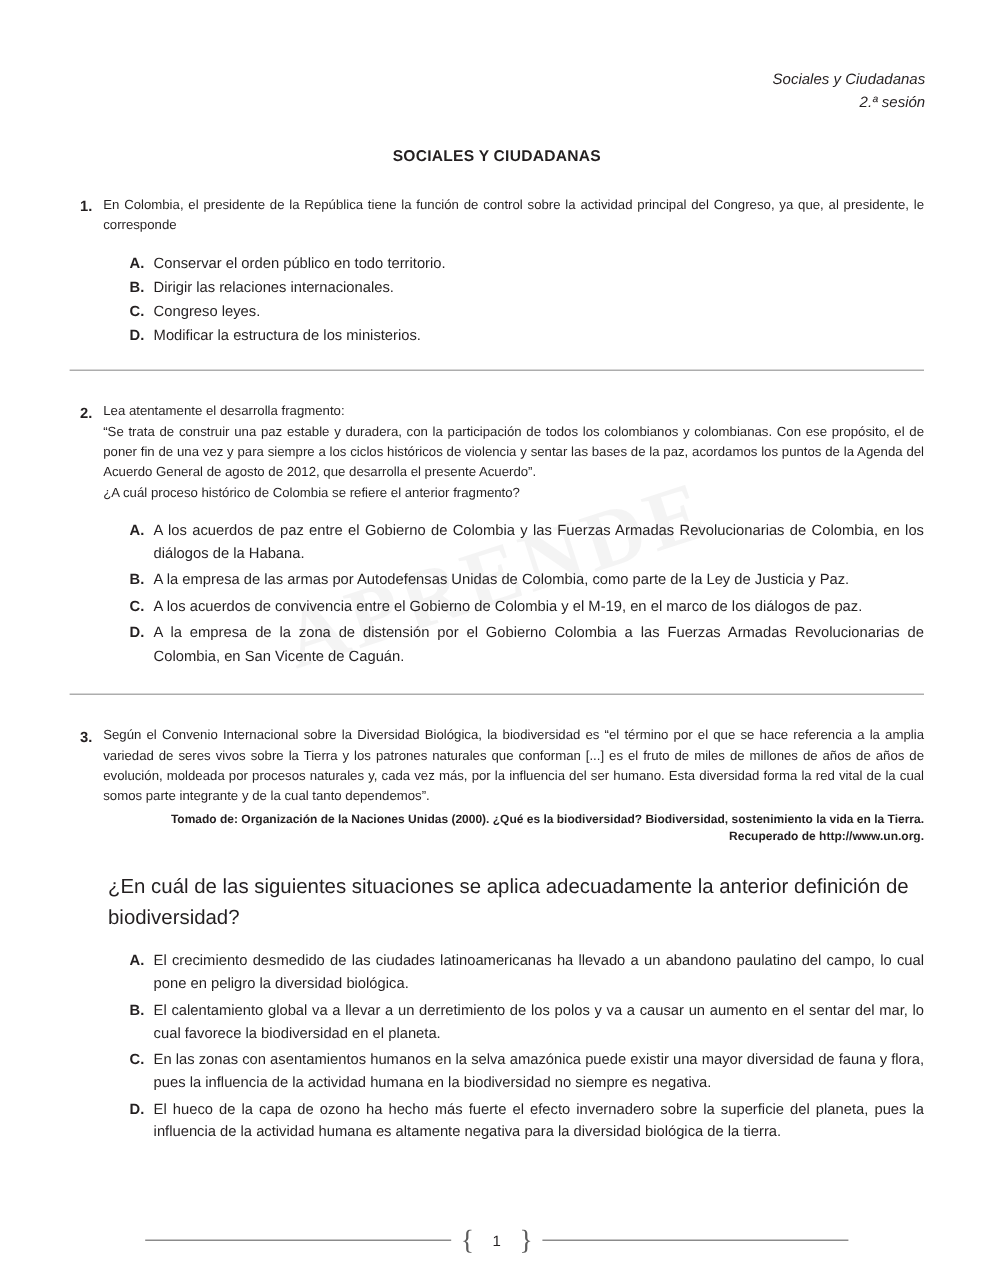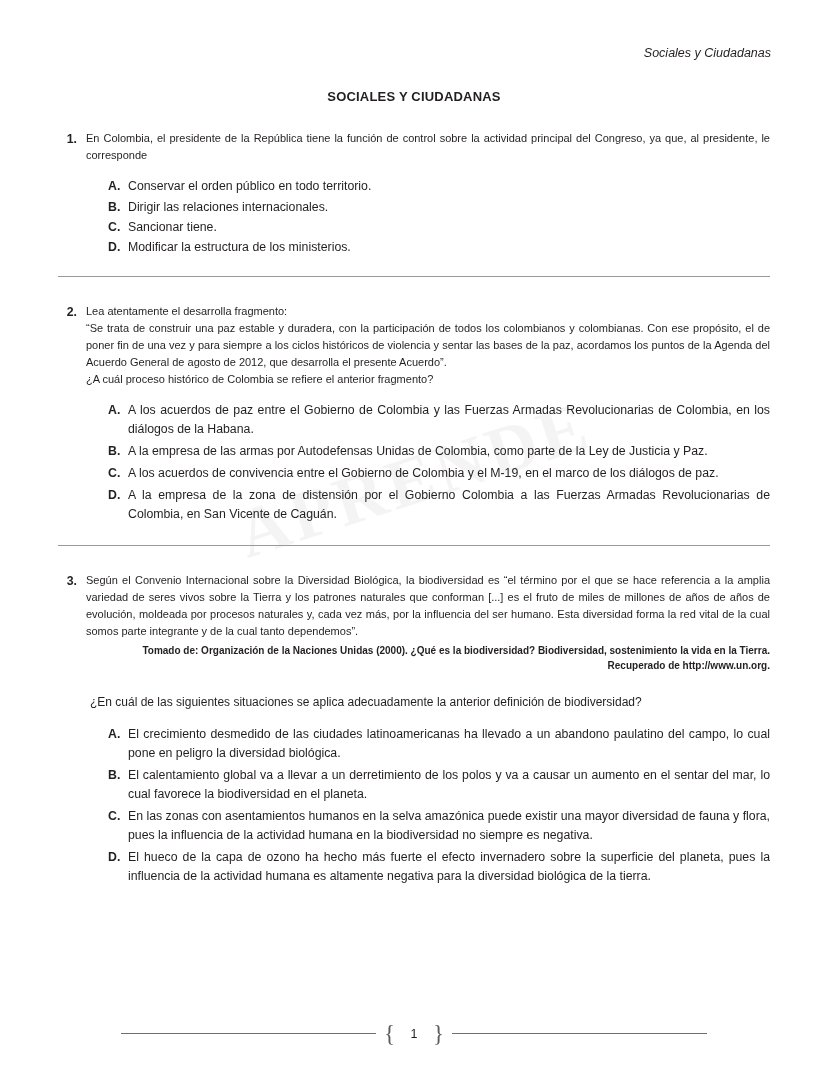--- a/index.html
+++ b/index.html
@@ -32,20 +32,21 @@
     font-weight: bold;
     letter-spacing: 4px;
     color: rgba(0,0,0,0.045);
     white-space: nowrap;
     pointer-events: none;
     z-index: 0;
   }
   .content {
     position: relative;
     z-index: 1;
+    margin-top: 13px;
   }
   .header-meta {
     text-align: right;
     font-style: italic;
     font-size: 12.5px;
     line-height: 1.55;
     color: #231f20;
     margin-right: 9px;
   }
   .doc-title {
@@ -88,21 +89,21 @@
   }
   .source-note {
     font-size: 10px;
     font-weight: bold;
     line-height: 1.45;
     text-align: right;
     margin: 4px 0 0 0;
     padding-left: 4px;
   }
   .q-followup {
-    font-size: 12px;
+    font-size: 17px;
     line-height: 1.55;
     margin: 20px 0 0 0;
     padding-left: 4px;
   }
   .options {
     margin-top: 13px;
     padding-left: 22px;
   }
   .option {
     display: flex;
@@ -160,40 +161,41 @@
 <body>
 
 <div class="page">
 
   <div class="watermark">APRENDE</div>
 
   <div class="content">
 
     <div class="header-meta">
       <div>Sociales y Ciudadanas</div>
+      <div>2.ª sesión</div>
     </div>
 
     <div class="doc-title">SOCIALES Y CIUDADANAS</div>
 
     <div class="question">
       <div class="q-num">1.</div>
       <div class="q-body">
         <p class="q-stem">En Colombia, el presidente de la República tiene la función de control sobre la actividad principal del Congreso, ya que, al presidente, le corresponde</p>
         <div class="options">
           <div class="option">
             <span class="opt-letter">A.</span>
             <span class="opt-text">Conservar el orden público en todo territorio.</span>
           </div>
           <div class="option">
             <span class="opt-letter">B.</span>
             <span class="opt-text">Dirigir las relaciones internacionales.</span>
           </div>
           <div class="option">
             <span class="opt-letter">C.</span>
-            <span class="opt-text">Sancionar tiene.</span>
+            <span class="opt-text">Congreso leyes.</span>
           </div>
           <div class="option">
             <span class="opt-letter">D.</span>
             <span class="opt-text">Modificar la estructura de los ministerios.</span>
           </div>
         </div>
       </div>
     </div>
 
     <hr class="divider">

